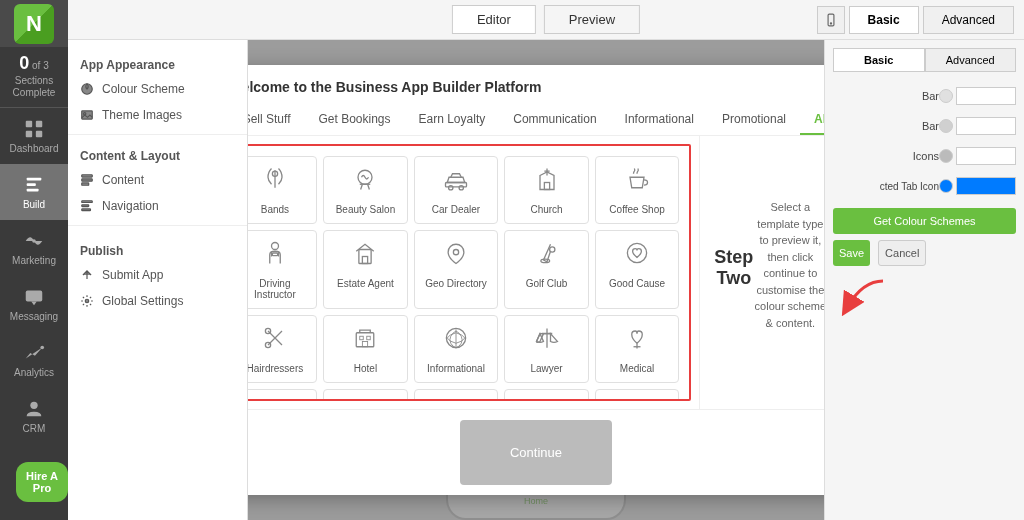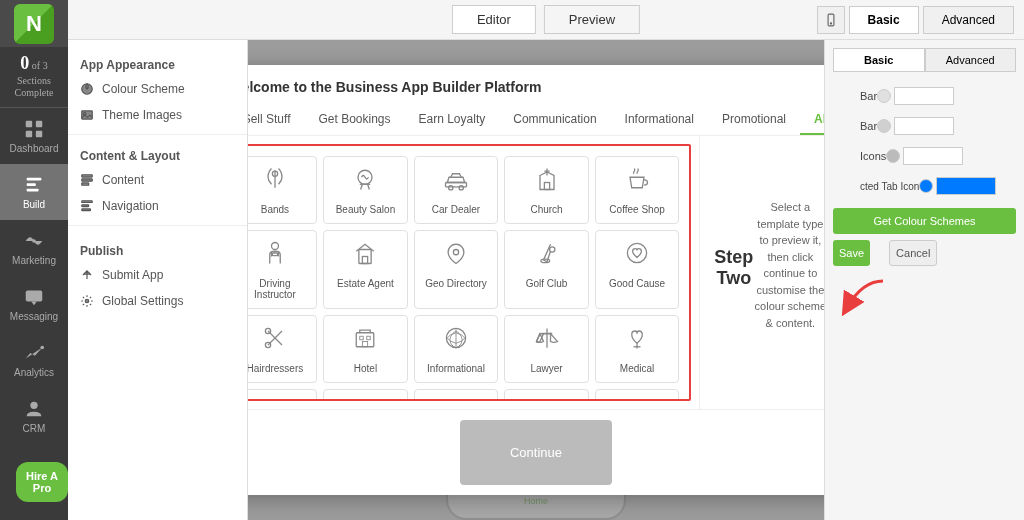--- a/index.html
+++ b/index.html
@@ -259,48 +259,48 @@
       gap: 6px;
       font-size: 11px;
     }
     .right-tabs { display: flex; gap: 0; margin-bottom: 6px; }
     .right-tab {
       flex: 1; padding: 5px; text-align: center;
       border: 1px solid #ccc; background: #eee; font-size: 11px; cursor: pointer;
     }
     .right-tab.active { background: white; font-weight: bold; }
     .color-row {
-      display: flex; align-items: center; justify-content: flex-start;
+      display: flex; align-items: center; justify-content: flex-end;
       padding: 3px 0;
       margin-left: 27px;
     }
     .color-label { font-size: 11px; color: #444; }
     .color-swatch-area { display: flex; gap: 3px; align-items: center; }
     .color-dot { width: 14px; height: 14px; border-radius: 50%; border: 1px solid #ccc; }
     .color-input-box { width: 60px; height: 18px; border: 1px solid #ccc; background: white; font-size: 10px; padding: 1px 3px; }
     .get-colors-btn {
       background: #6abf40; color: white; border: none; border-radius: 3px;
       padding: 7px; font-size: 11px; cursor: pointer; margin-top: 4px;
     }
     .save-btn { background: #6abf40; color: white; border: none; border-radius: 3px; padding: 6px; font-size: 11px; cursor: pointer; }
     .cancel-btn { background: #eee; color: #555; border: 1px solid #ccc; border-radius: 3px; padding: 6px; font-size: 11px; cursor: pointer; }
-    .save-cancel { display: flex; gap: 19px; }
+    .save-cancel { display: flex; gap: 8px; }
 
     
     .template-grid-area::-webkit-scrollbar { width: 6px; }
     .template-grid-area::-webkit-scrollbar-thumb { background: #ccc; border-radius: 3px; }
   </style>
 </head>
 <body>
 
 <div class="sidebar">
   <div class="sidebar-logo">
     <div class="logo-n">N</div>
   </div>
-  <div style="padding: 6px; text-align:center; color:#aaa; font-size:10px; line-height:1.2; border-bottom:1px solid #555; width:100%; padding-bottom:8px;font-family:Liberation Serif, serif;">
+  <div style="padding: 6px; text-align:center; color:#aaa; font-size:10px; line-height:1.2; border-bottom:1px solid #555; width:100%; padding-bottom:8px;">
     <span style="font-size:18px;font-weight:bold;color:white;">0</span>
     <span>of 3</span>
     <br>
     <span>Sections Complete</span>
   </div>
 
   <div class="sidebar-item">
     <svg viewBox="0 0 24 24">
         <rect x="3" y="3" width="7" height="7" rx="1"></rect>
         <rect x="14" y="3" width="7" height="7" rx="1"></rect>

